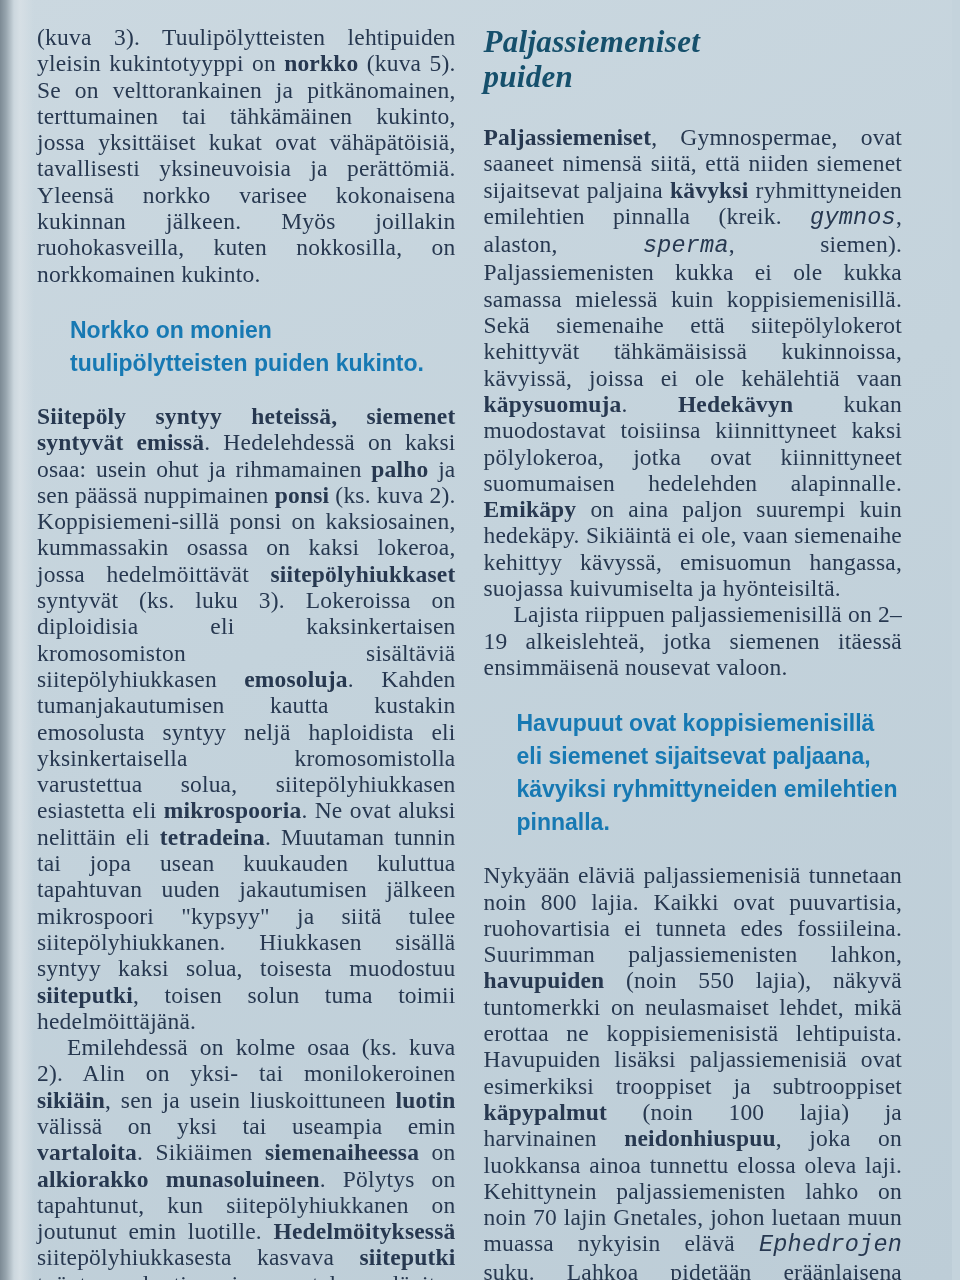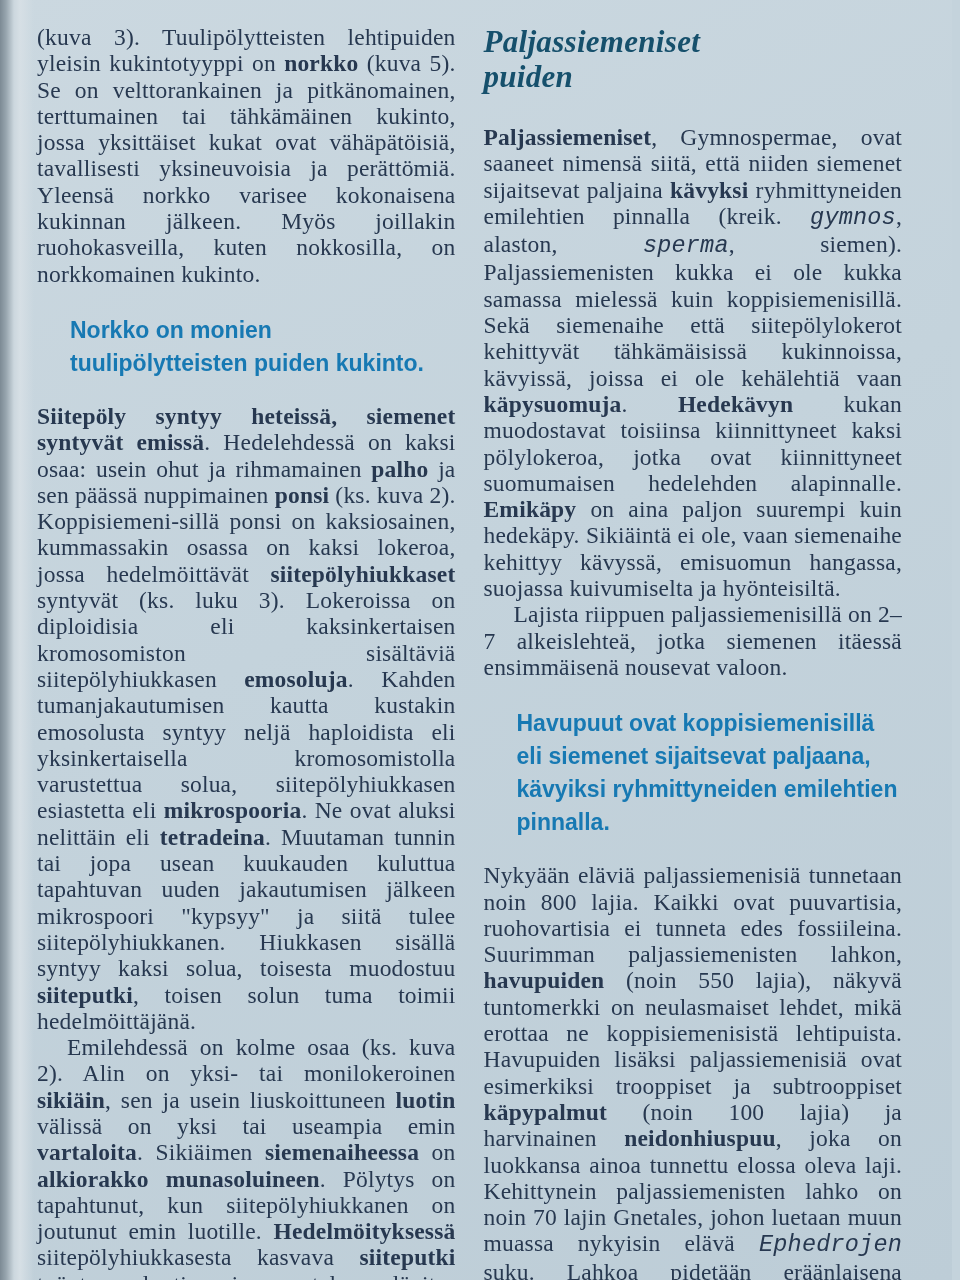--- a/index.html
+++ b/index.html
@@ -78,21 +78,21 @@
     </div>
 
     <div class="col">
       <h2 class="heading">
         <span>Paljassiemeniset</span><br>
         <span>puiden</span>
       </h2>
 
       <p class="body"><span class="b">Paljassiemeniset</span><span>, Gymnospermae, ovat saaneet nimensä siitä, että niiden siemenet sijaitsevat paljaina </span><span class="b">kävyksi</span><span> ryhmittyneiden emilehtien pinnalla (kreik. </span><span class="i">gymnos</span><span>, alaston, </span><span class="i">sperma</span><span>, siemen). Paljassiemenisten kukka ei ole kukka samassa mielessä kuin koppisiemenisillä. Sekä siemenaihe että siitepölylokerot kehittyvät tähkämäisissä kukinnoissa, kävyissä, joissa ei ole kehälehtiä vaan </span><span class="b">käpysuomuja</span><span>. </span><span class="b">Hedekävyn</span><span> kukan muodostavat toisiinsa kiinnittyneet kaksi pölylokeroa, jotka ovat kiinnittyneet suomumaisen hedelehden alapinnalle. </span><span class="b">Emikäpy</span><span> on aina paljon suurempi kuin hedekäpy. Sikiäintä ei ole, vaan siemenaihe kehittyy kävyssä, emisuomun hangassa, suojassa kuivumiselta ja hyönteisiltä.</span></p>
 
-      <p class="body indent"><span>Lajista riippuen paljassiemenisillä on 2–7 alkeislehteä, jotka siemenen itäessä ensimmäisenä nousevat valoon.</span></p>
+      <p class="body indent"><span>Lajista riippuen paljassiemenisillä on 2–19 alkeislehteä, jotka siemenen itäessä ensimmäisenä nousevat valoon.</span></p>
 
       <div class="callout">Havupuut ovat koppisiemenisillä eli siemenet sijaitsevat paljaana, kävyiksi ryhmittyneiden emilehtien pinnalla.</div>
 
       <p class="body"><span>Nykyään eläviä paljassiemenisiä tunnetaan noin 800 lajia. Kaikki ovat puuvartisia, ruohovartisia ei tunneta edes fossiileina. Suurimman paljassiemenisten lahkon, </span><span class="b">havupuiden</span><span> (noin 550 lajia), näkyvä tuntomerkki on neulasmaiset lehdet, mikä erottaa ne koppisiemenisistä lehtipuista. Havupuiden lisäksi paljassiemenisiä ovat esimerkiksi trooppiset ja subtrooppiset </span><span class="b">käpypalmut</span><span> (noin 100 lajia) ja harvinainen </span><span class="b">neidonhiuspuu</span><span>, joka on luokkansa ainoa tunnettu elossa oleva laji. Kehittynein paljassiemenisten lahko on noin 70 lajin Gnetales, johon luetaan muun muassa nykyisin elävä </span><span class="i">Ephedrojen</span><span> suku. Lahkoa pidetään eräänlaisena välittävänä ryhmänä paljas- ja koppisiemenisten välillä.</span></p>
     </div>
 
   </div>
 </div>
 
 </body></html>

